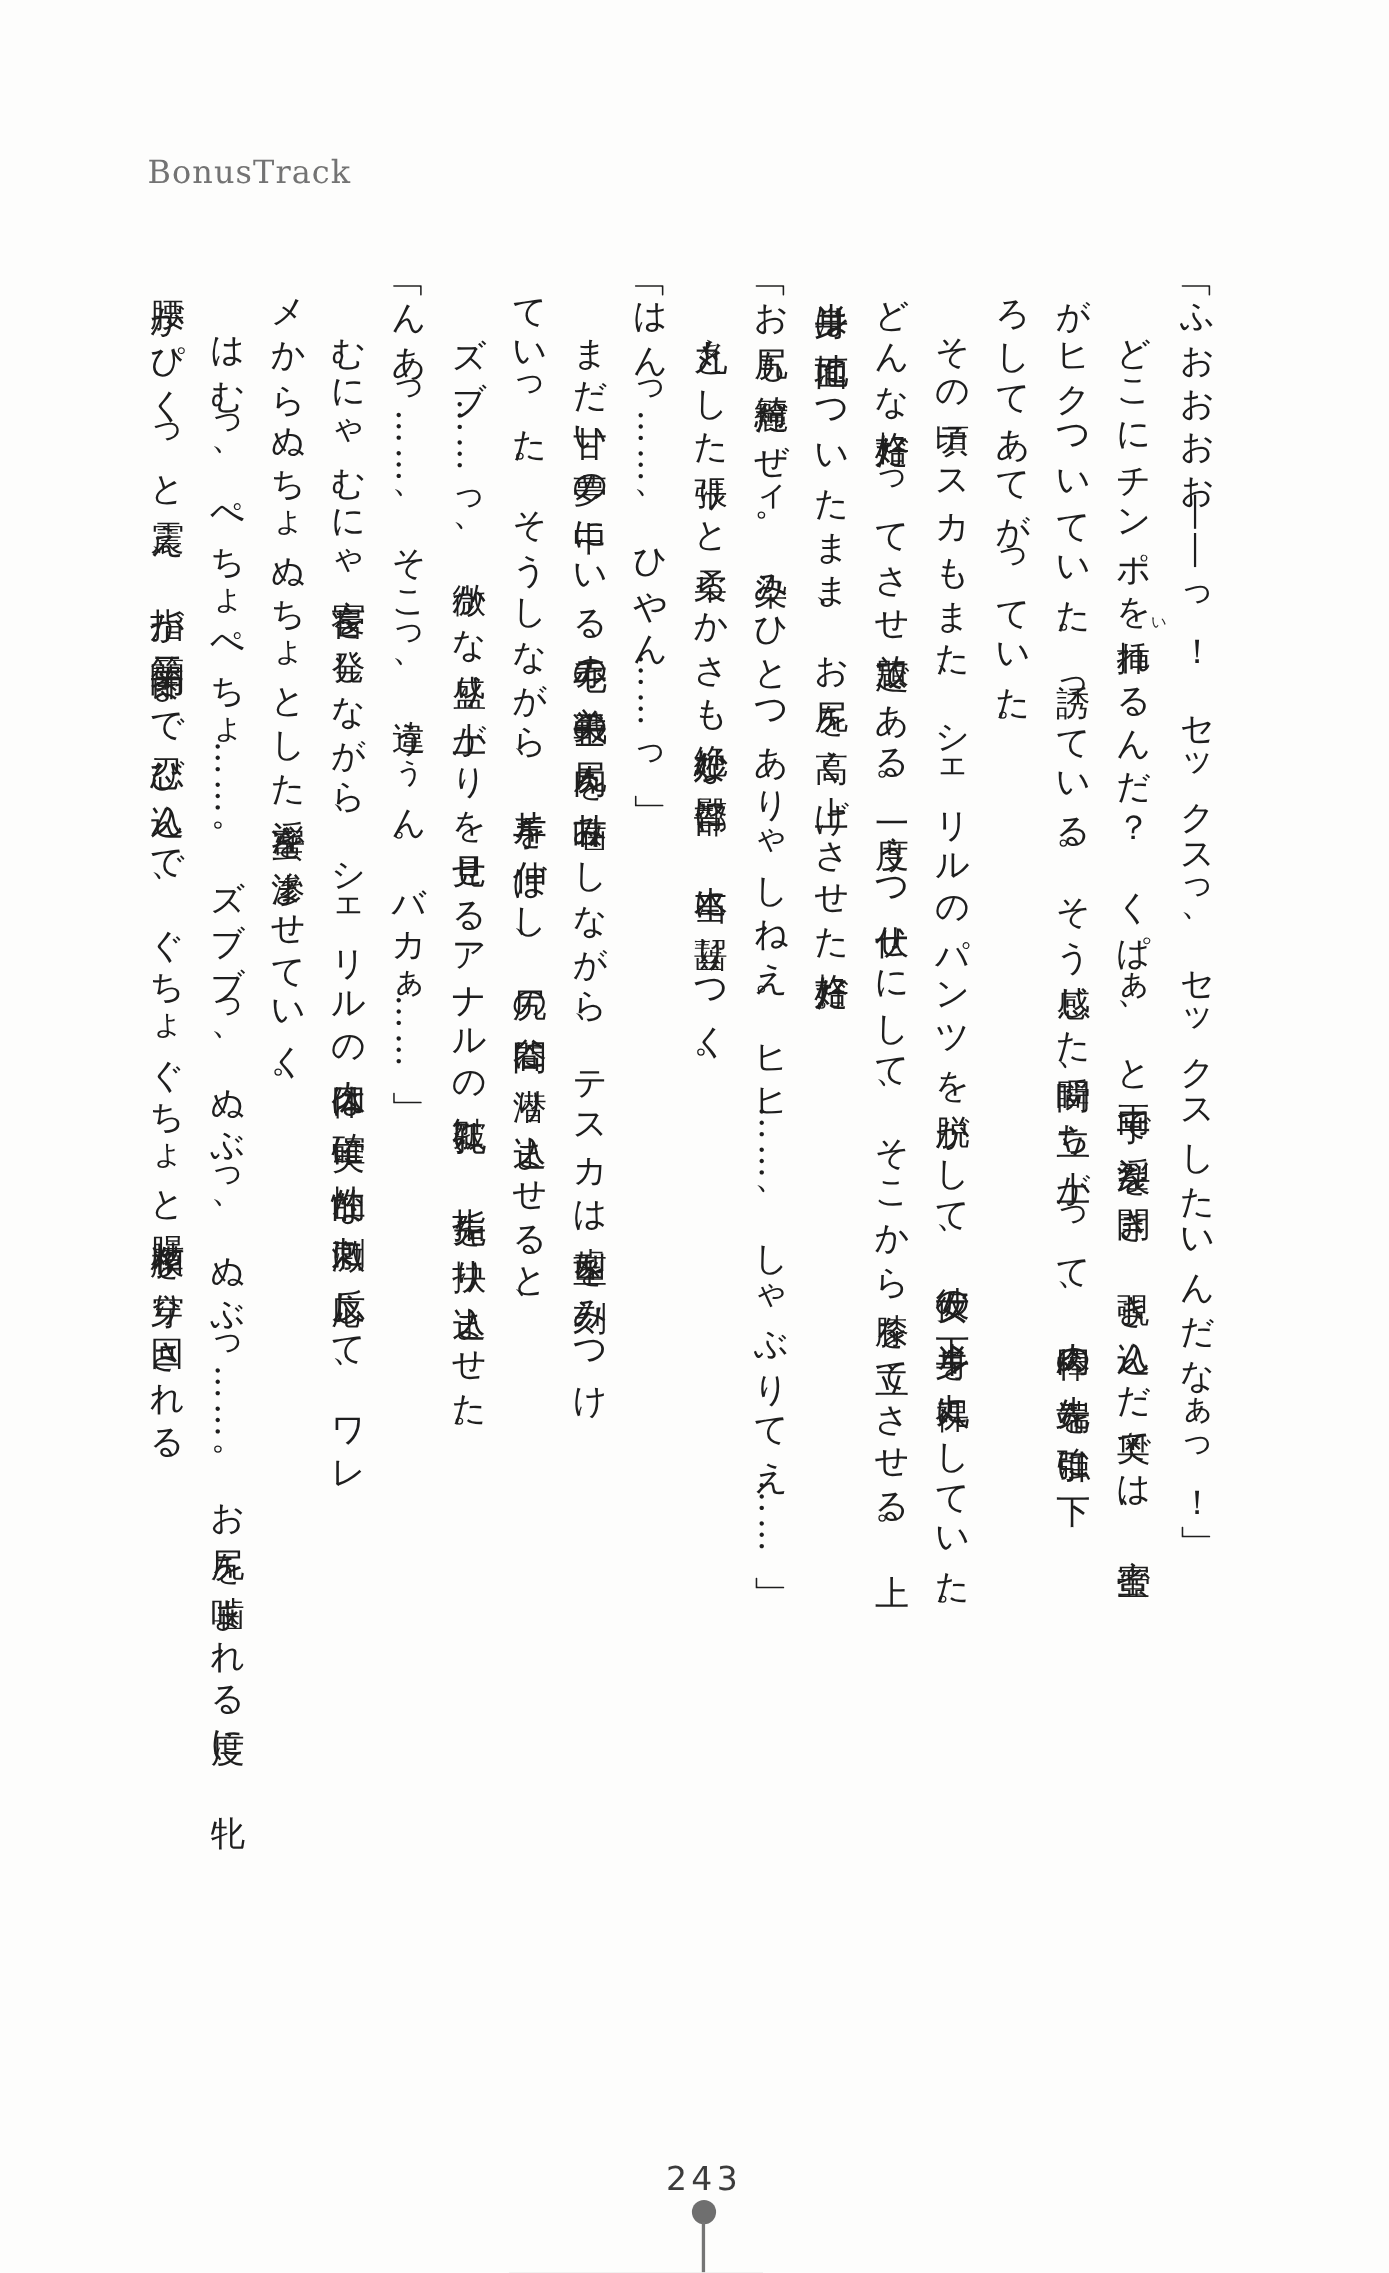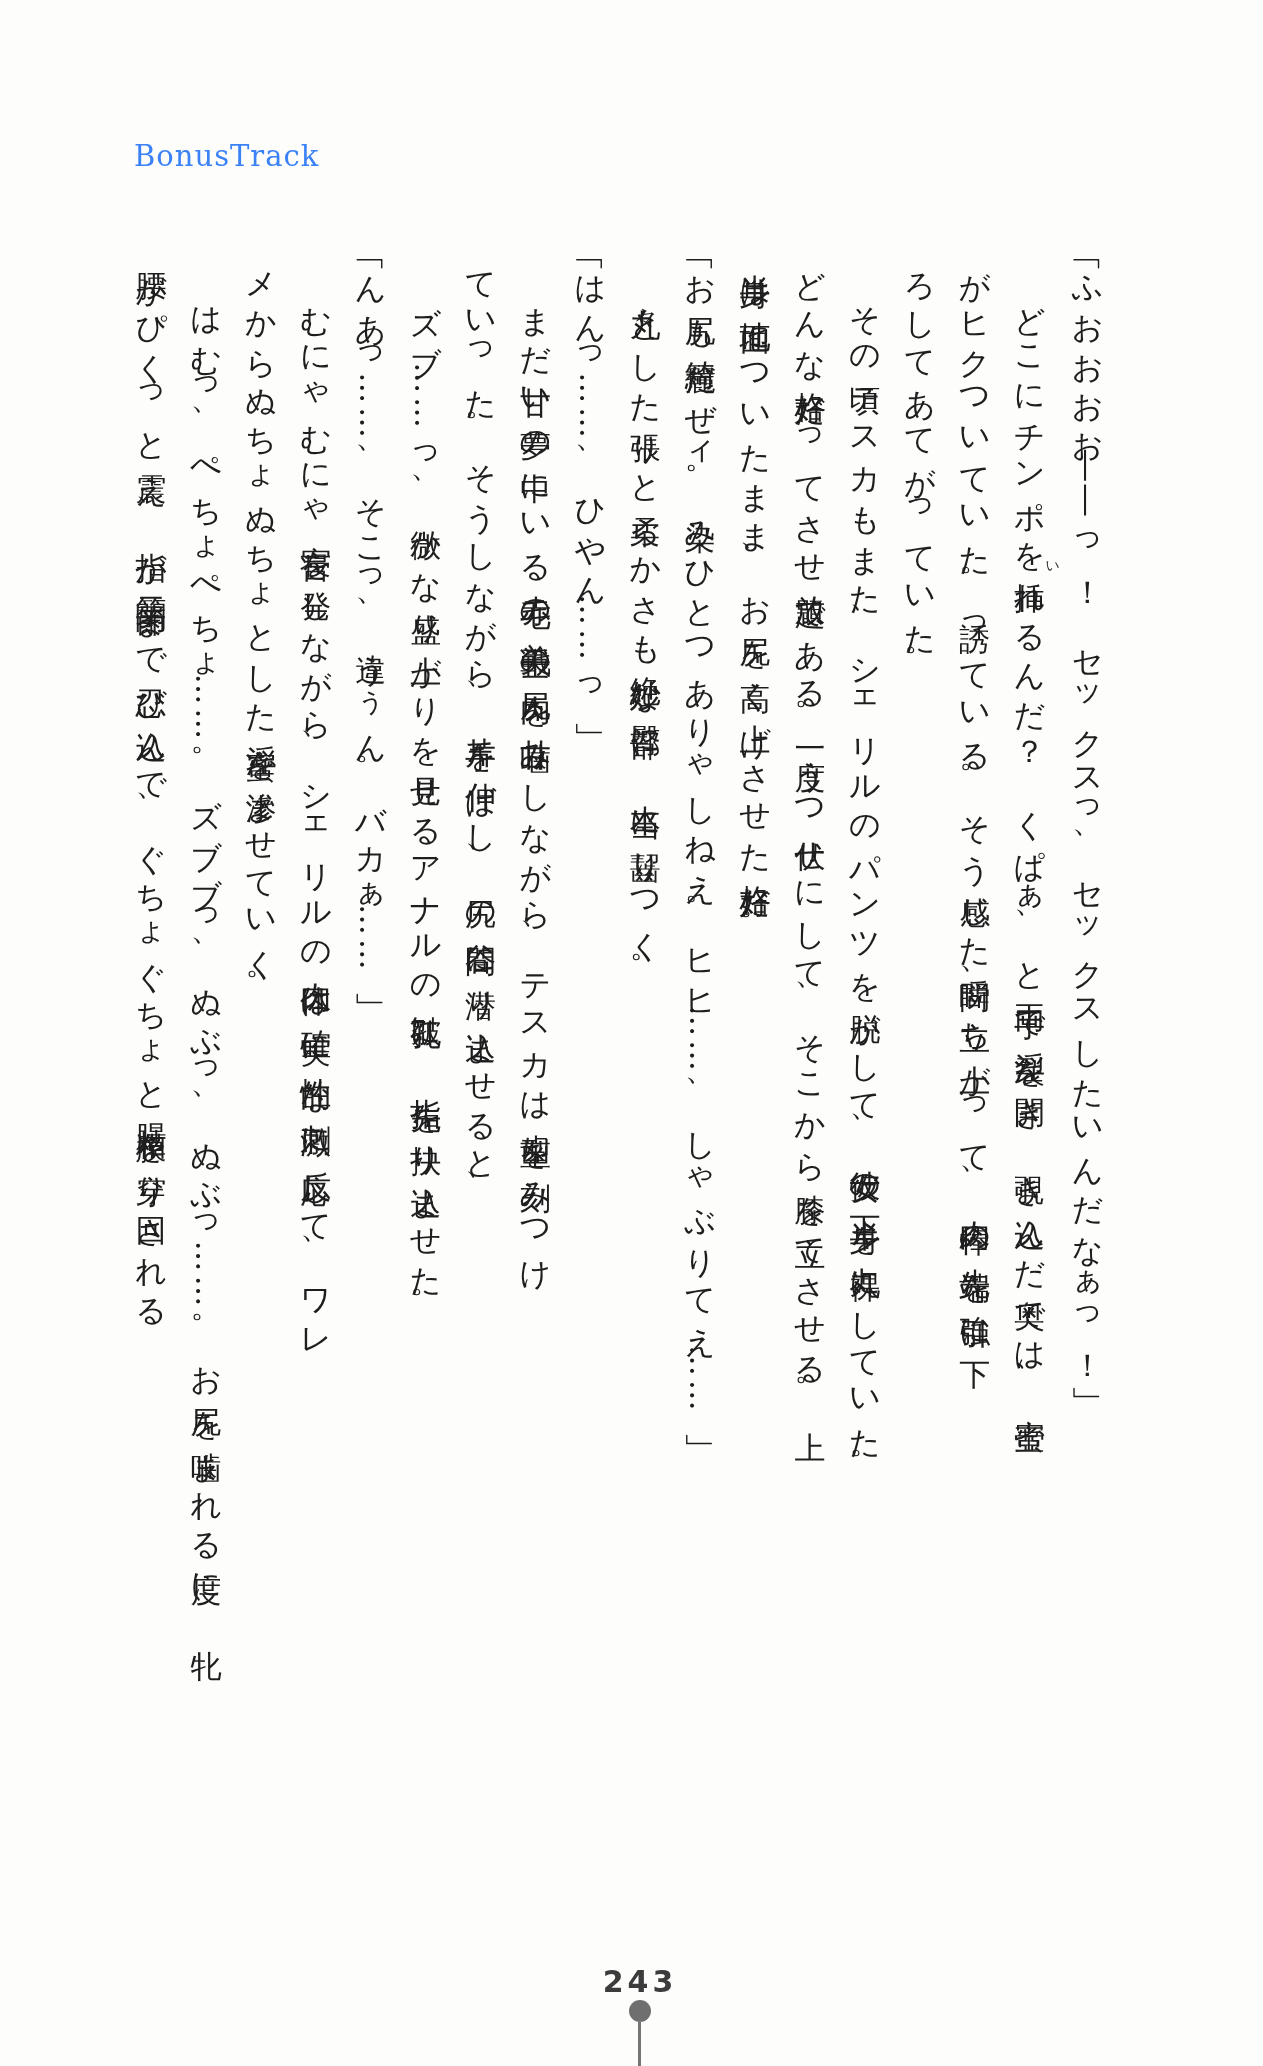--- a/index.html
+++ b/index.html
@@ -8,21 +8,21 @@
     width:1263px;height:2066px;
     background:#fdfdfc;
     overflow:hidden;
     font-family:"DejaVu Serif","Liberation Serif",serif;
   }
   .header-title{
     position:absolute;
     left:134px;top:139px;
     font-size:29px;
     letter-spacing:1px;
-    color:#3b82f6;
+    color:#737373;
     white-space:nowrap;
   }
   .body-text{
     position:absolute;
     top:250px;
     right:148px;
     height:1400px;
     writing-mode:vertical-rl;
     text-orientation:mixed;
     color:#1e1e1e;
@@ -39,21 +39,21 @@
     font-size:14px;
     letter-spacing:0;
     color:#2a2a2a;
   }
   .page-number{
     position:absolute;
     left:578px;top:1964px;
     width:124px;
     text-align:center;
     font-family:"DejaVu Sans","Liberation Sans",sans-serif;
-    font-weight:700;
+    font-weight:400;
     font-size:30px;
     letter-spacing:4px;
     color:#3c3c3c;
   }
   .footer-dot{
     position:absolute;
     left:629px;top:2000px;
     width:22px;height:22px;
     border-radius:50%;
     background:#6f6f6f;

